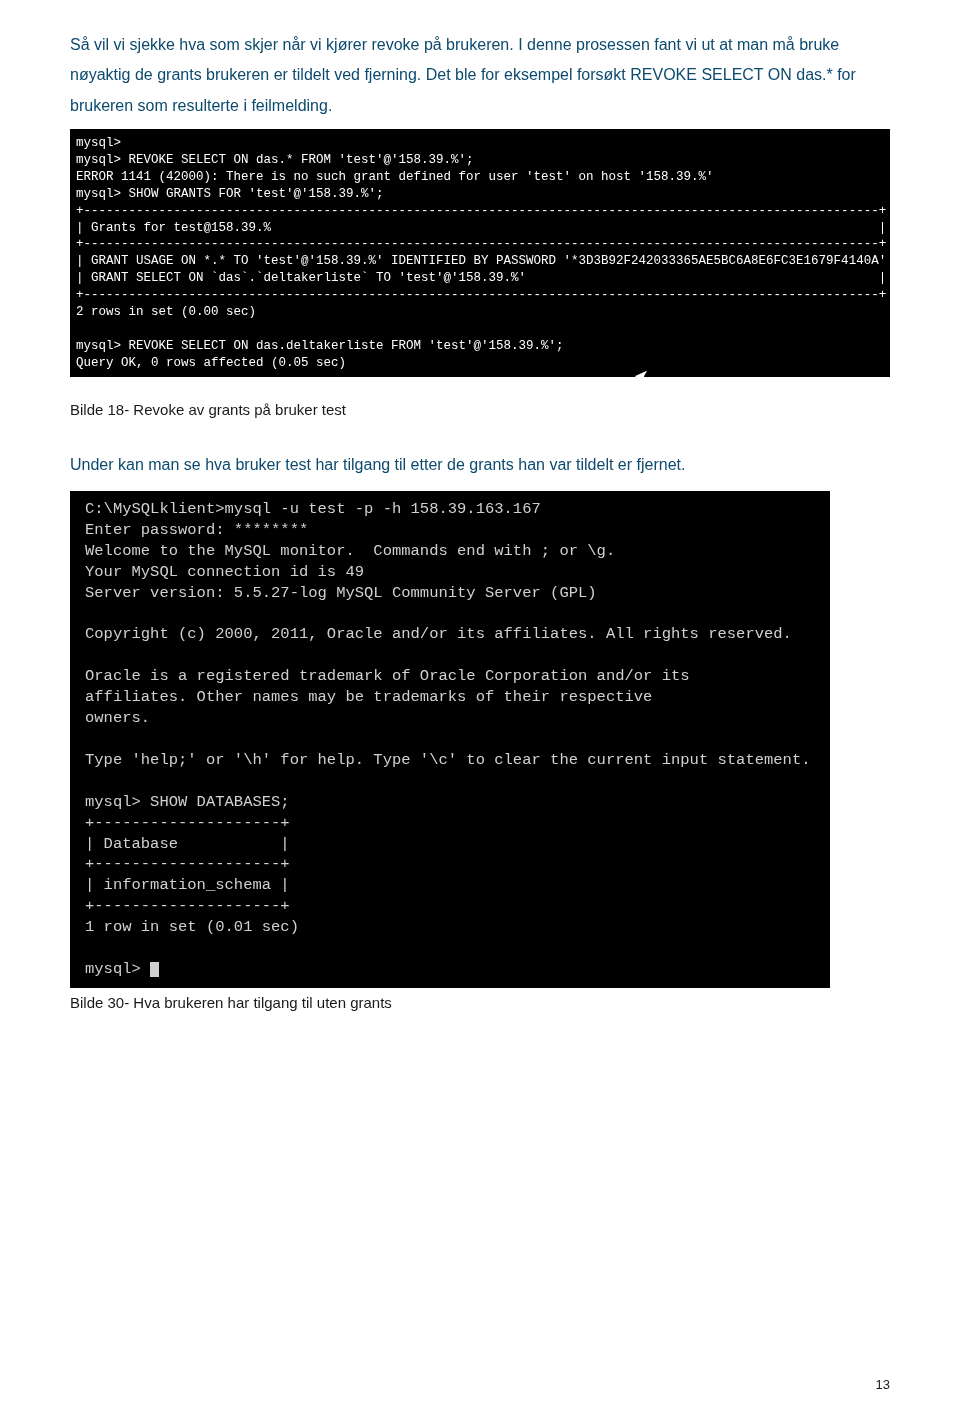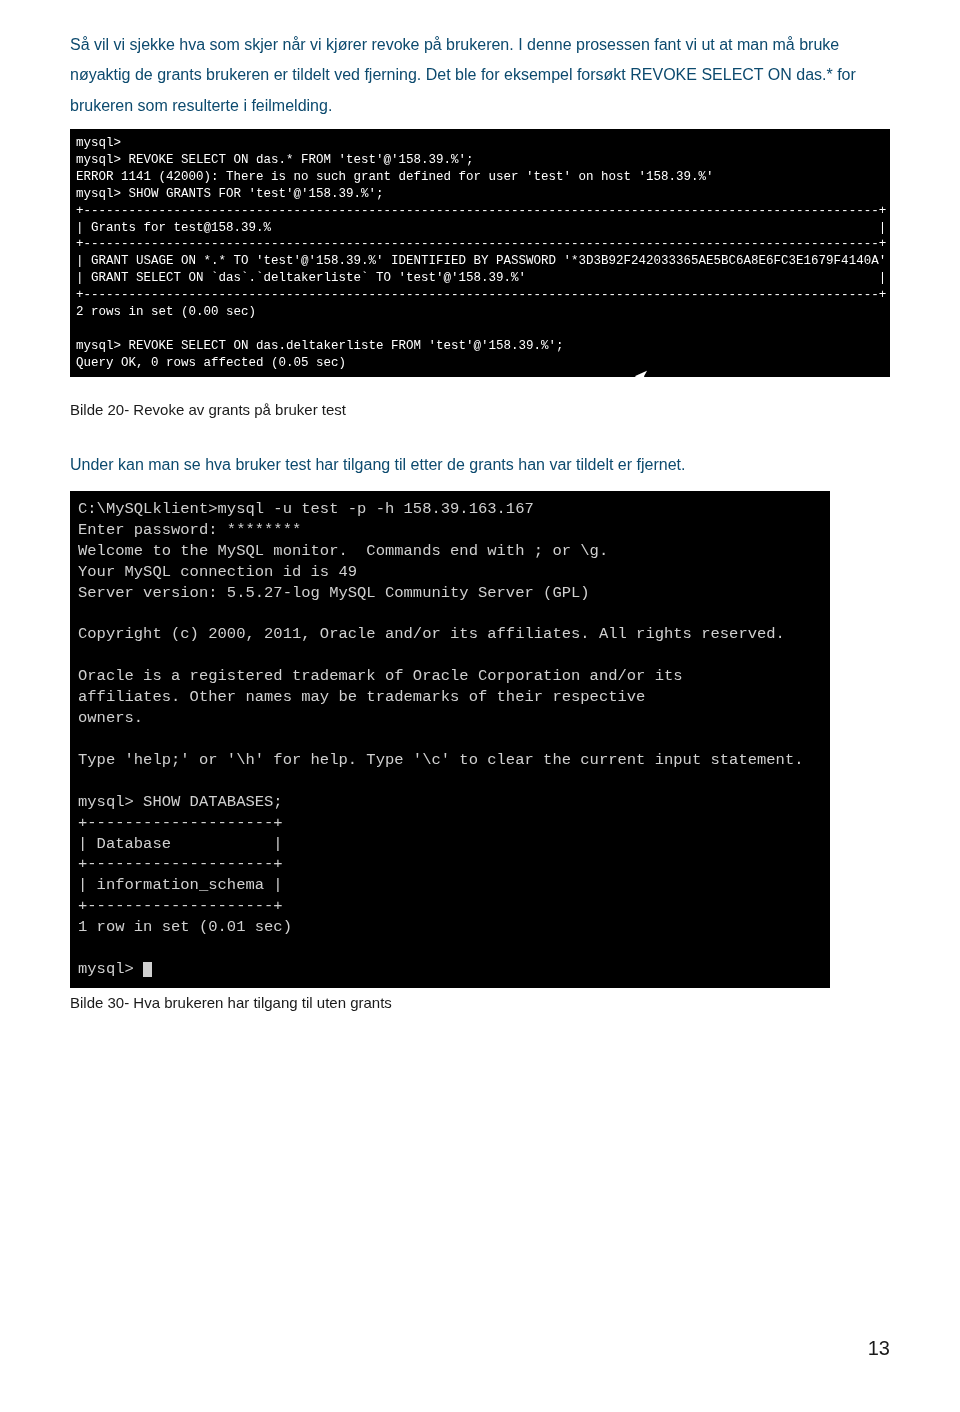--- a/index.html
+++ b/index.html
@@ -32,37 +32,37 @@
       overflow: hidden;
       margin-top: 4px;
       margin-bottom: 6px;
     }
     .terminal2 {
       font-family: Consolas, "Courier New", monospace;
       background: #000000;
       color: #d0d0d0;
       font-size: 15.5px;
       line-height: 1.35;
-      padding: 8px 8px;
+      padding: 8px 15px;
       white-space: pre;
       overflow: hidden;
       margin-top: 10px;
       margin-bottom: 6px;
       width: 760px;
     }
     .caption {
       font-size: 15px;
       color: #1a1a1a;
       margin-bottom: 32px;
     }
     .page-number {
       position: absolute;
-      bottom: 52px;
+      bottom: 20px;
       right: 70px;
-      font-size: 20px;
+      font-size: 13px;
       color: #1a1a1a;
     }
     .cursor-arrow {
       position: relative;
       display: inline-block;
     }
     .cursor-glyph{
       position:absolute;
       color:#fff;
       font-size:18px;
@@ -96,21 +96,21 @@
 +----------------------------------------------------------------------------------------------------------+
 | GRANT USAGE ON *.* TO 'test'@'158.39.%' IDENTIFIED BY PASSWORD '*3D3B92F242033365AE5BC6A8E6FC3E1679F4140A' |
 | GRANT SELECT ON `das`.`deltakerliste` TO 'test'@'158.39.%'                                               |
 +----------------------------------------------------------------------------------------------------------+
 2 rows in set (0.00 sec)
 
 mysql&gt; REVOKE SELECT ON das.deltakerliste FROM 'test'@'158.39.%';
 Query OK, 0 rows affected (0.05 sec)</div>
 <div class="cursor-arrow"><span class="cursor-glyph">➤</span></div>
 
-<p class="caption">Bilde 20- Revoke av grants på bruker test</p>
+<p class="caption">Bilde 18- Revoke av grants på bruker test</p>
 
 <p class="body-text">Under kan man se hva bruker test har tilgang til etter de grants han var tildelt er fjernet.</p>
 
 <div class="terminal2"><span>C:\MySQLklient&gt;mysql -u test -p -h 158.39.163.167
 Enter password: ********
 Welcome to the MySQL monitor.  Commands end with ; or \g.
 Your MySQL connection id is 49
 Server version: 5.5.27-log MySQL Community Server (GPL)
 
 Copyright (c) 2000, 2011, Oracle and/or its affiliates. All rights reserved.

